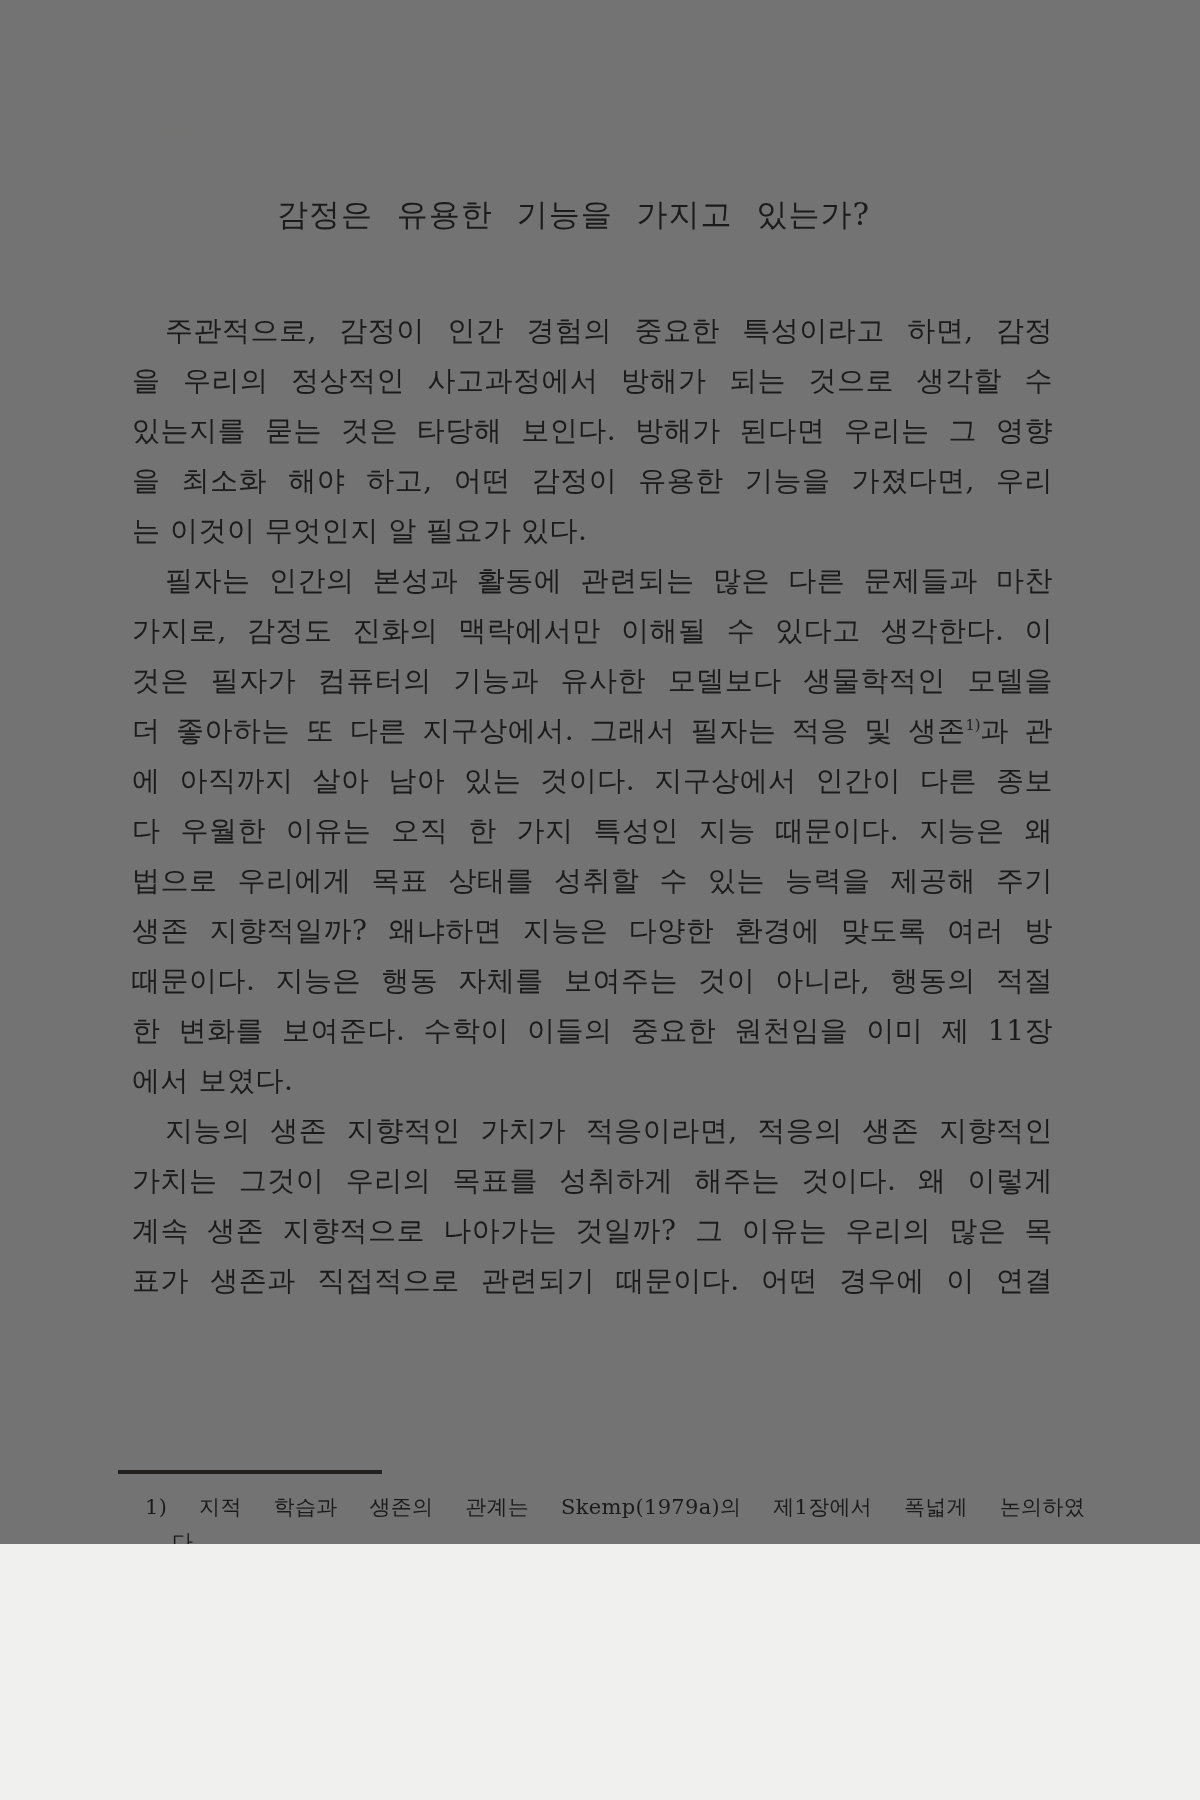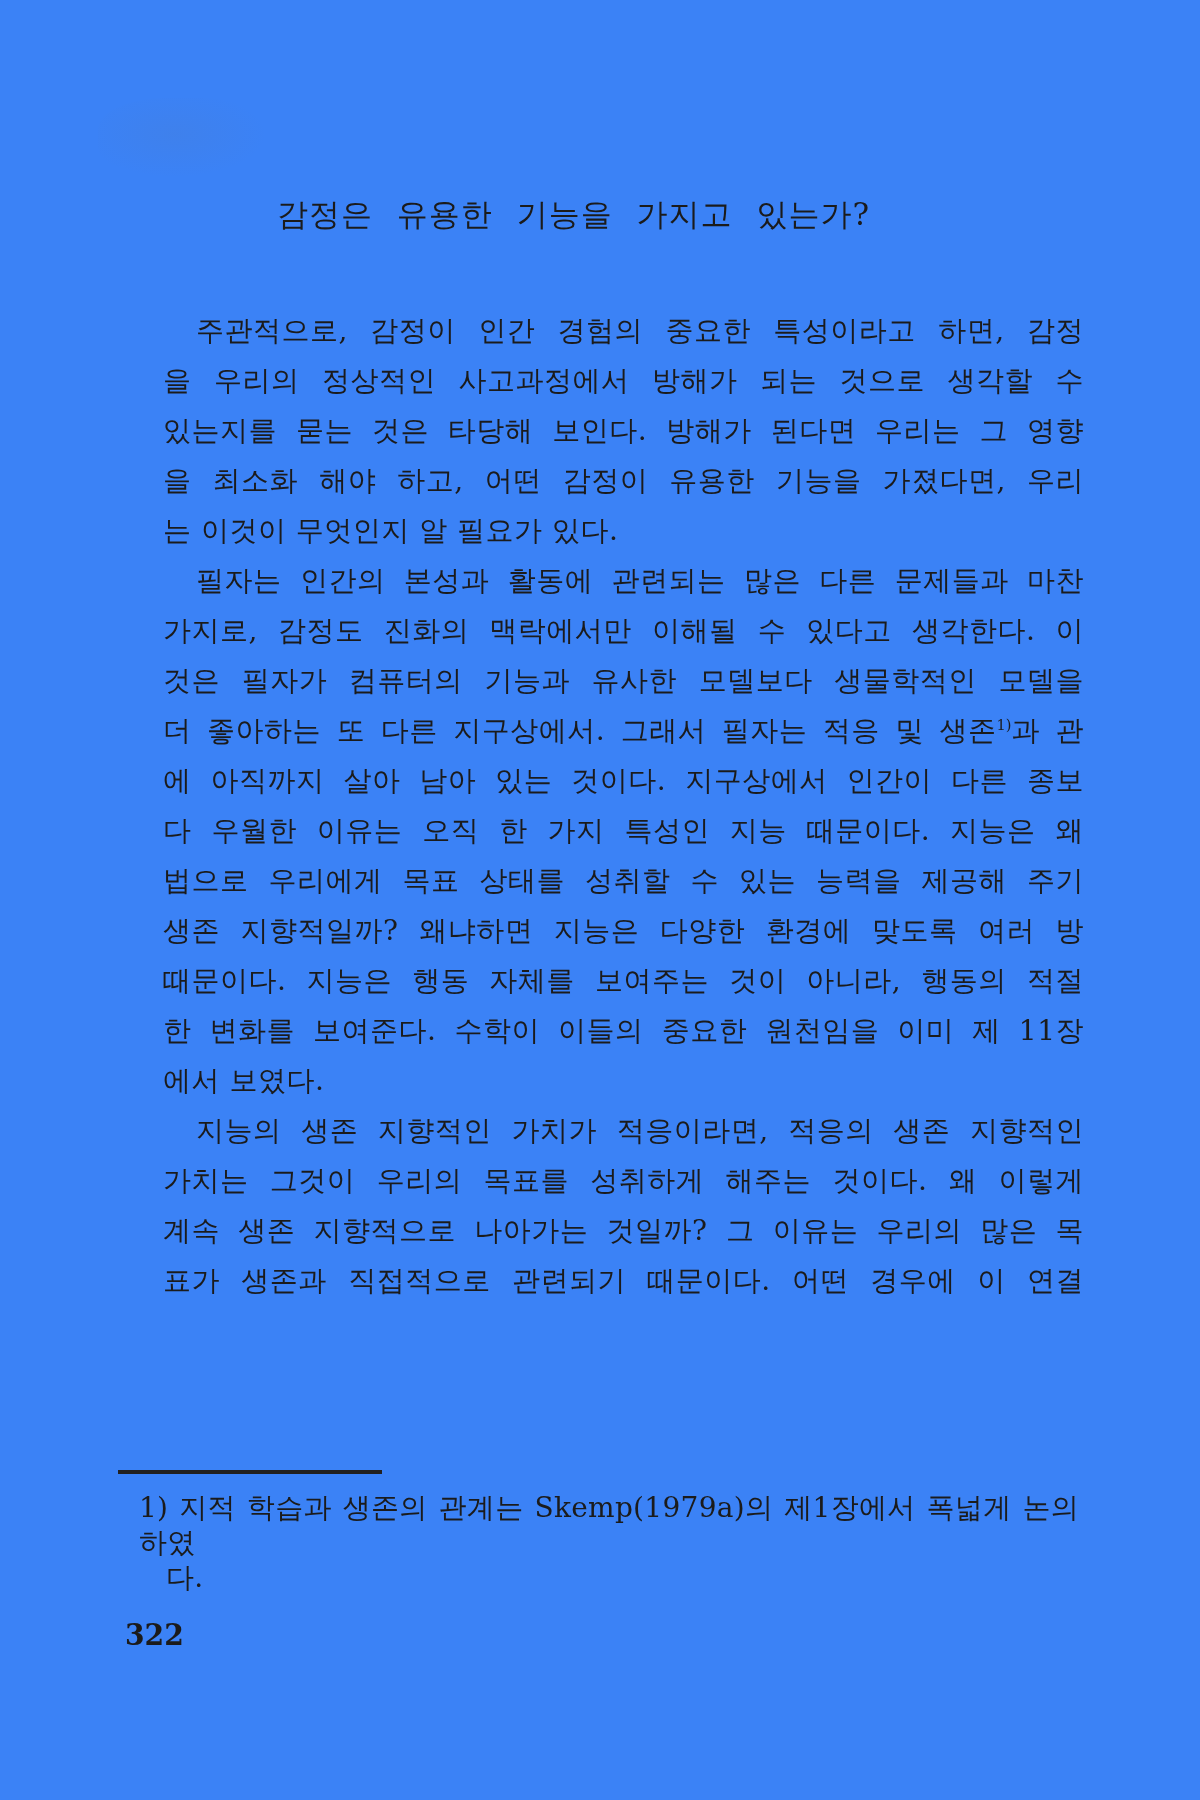--- a/index.html
+++ b/index.html
@@ -4,22 +4,22 @@
 <style>
   * { margin: 0; padding: 0; box-sizing: border-box; }
   html, body { width: 1200px; height: 1800px; }
   body {
     font-family: "DejaVu Serif", "Liberation Serif", serif;
     background: #f0f0ee;
   }
   .page {
     position: relative;
     width: 1200px;
-    height: 1800px;
-    background: #3b82f6;
+    height: 1544px;
+    background: #737373;
     color: #1b1b1b;
     overflow: hidden;
   }
   .scan-artifact {
     position: absolute;
     left: 98px; top: 98px;
     width: 170px; height: 80px;
     background: radial-gradient(ellipse at 45% 45%, rgba(110,110,105,0.07), rgba(110,110,105,0) 70%);
     border-radius: 40%;
   }
@@ -35,21 +35,20 @@
     white-space: nowrap;
     letter-spacing: 1px;
   }
   .body-text {
     position: absolute;
     left: 132px; top: 306px;
     width: 921px;
     font-size: 28px;
     line-height: 50px;
     letter-spacing: 0.5px;
-    margin-left: 31px;
   }
   .line {
     text-align: justify;
     text-align-last: justify;
     min-height: 50px;
   }
   .line.para-end { text-align-last: left; }
   .line.indent { text-indent: 33px; }
   .fn-ref {
     font-size: 0.52em;
@@ -58,23 +57,23 @@
     letter-spacing: 0;
   }
   .footnote-rule {
     position: absolute;
     left: 118px; top: 1470px;
     width: 264px; height: 4px;
     background: #222120;
   }
   .footnote {
     position: absolute;
-    left: 124px; top: 1490px;
+    left: 130px; top: 1490px;
     width: 955px;
-    font-size: 28px;
+    font-size: 21px;
     line-height: 35px;
     letter-spacing: 0.3px;
   }
   .fn-line-1 {
     padding-left: 15px;
     text-align: justify;
     text-align-last: justify;
   }
   .fn-line-2 { padding-left: 42px; }
   .page-number {

